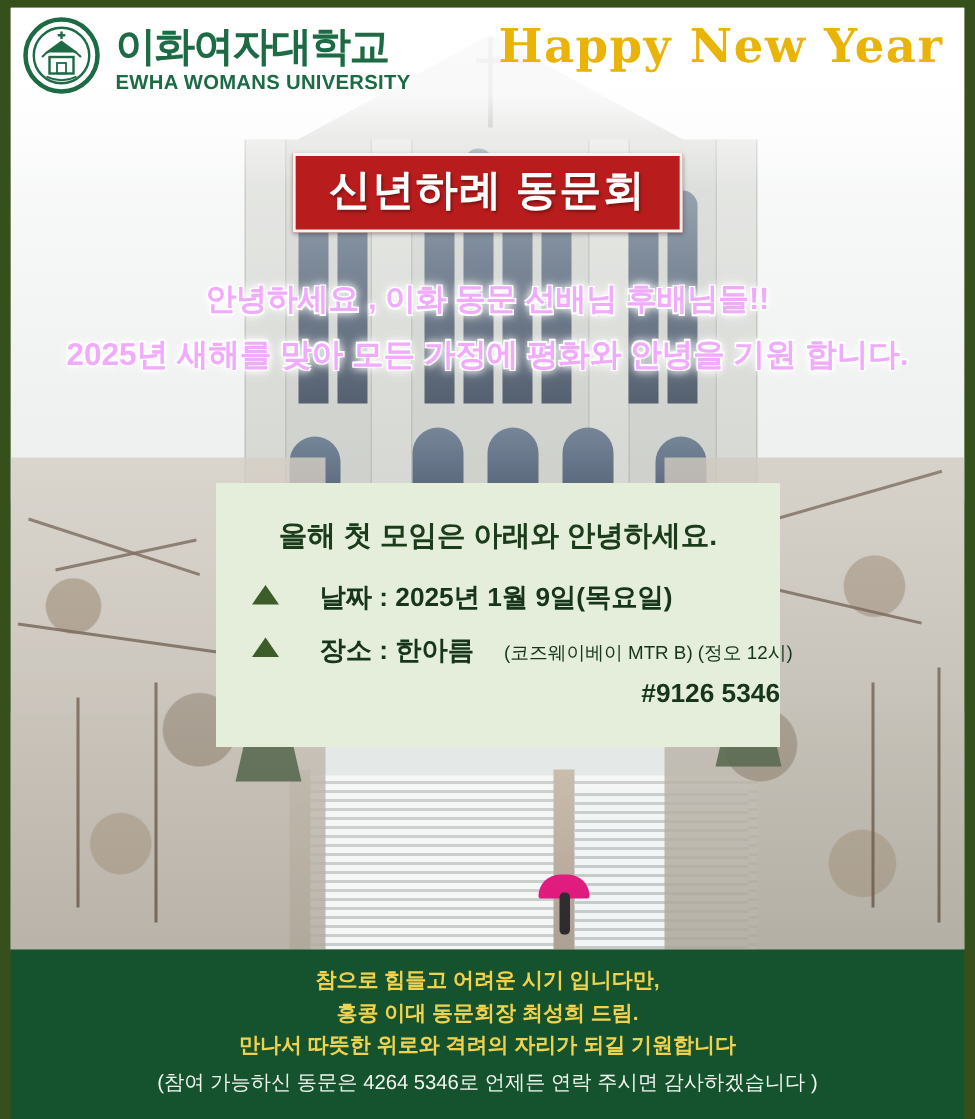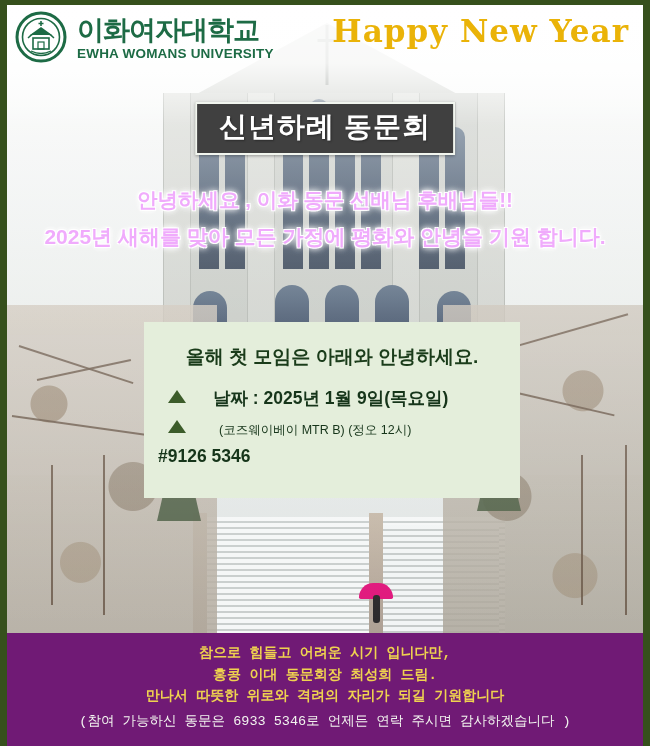--- a/index.html
+++ b/index.html
@@ -282,21 +282,21 @@
     white-space: nowrap;
   }
 
   
   .banner {
     position: absolute;
     left: 50%;
     transform: translateX(-50%);
     top: 97px;
     z-index: 6;
-    background: #404040;
+    background: #b91c1c;
     border: 2px solid #f2f6ef;
     box-shadow: 0 1px 3px rgba(0,0,0,.35);
     padding: 4px 22px 7px 22px;
   }
   .banner-text {
     font-size: 28px;
     font-weight: bold;
     color: #ffffff;
     letter-spacing: 1px;
     white-space: nowrap;
@@ -367,40 +367,39 @@
     font-weight: bold;
     color: #16351a;
   }
   .info-sub {
     font-size: 12.5px;
     font-weight: normal;
     color: #16351a;
     margin-left: 6px;
   }
   .info-phone {
-    text-align: left;
+    text-align: right;
     font-size: 17.5px;
     font-weight: bold;
     color: #16351a;
     margin-top: -4px;
     padding-left: 14px;
   }
 
   
   .footer {
     position: absolute;
     left: 0; right: 0;
     bottom: 0;
     height: 113px;
-    background: #701a75;
+    background: #14532d;
     z-index: 7;
     text-align: center;
     padding-top: 10px;
     box-sizing: border-box;
-    font-family: Liberation Mono, monospace;
   }
   .f-line {
     font-size: 14px;
     font-weight: bold;
     color: #efd24f;
     line-height: 1.55;
     white-space: nowrap;
   }
   .f-line.last {
     color: #f2f4ef;
@@ -518,27 +517,28 @@
     <div class="info-head">올해 첫 모임은 아래와 안녕하세요.</div>
 
     <div class="info-row">
       <span class="tri"></span>
       <span class="info-main">날짜 : 2025년 1월 9일(목요일)</span>
       <span class="info-sub"></span>
     </div>
 
     <div class="info-row">
       <span class="tri"></span>
+      <span class="info-main">장소 : 한아름</span>
       <span class="info-sub">(코즈웨이베이  MTR B) (정오 12시)</span>
     </div>
 
 
     <div class="info-phone">#9126 5346</div>
   </div>
 
   <div class="footer">
     <div class="f-line">참으로 힘들고 어려운 시기 입니다만,</div>
     <div class="f-line">홍콩 이대 동문회장 최성희 드림.</div>
     <div class="f-line">만나서 따뜻한 위로와 격려의 자리가 되길 기원합니다</div>
-    <div class="f-line last">(참여 가능하신 동문은 6933 5346로 언제든 연락 주시면 감사하겠습니다 )</div>
+    <div class="f-line last">(참여 가능하신 동문은 4264 5346로 언제든 연락 주시면 감사하겠습니다 )</div>
   </div>
 
 </div>
 
 </body></html>

